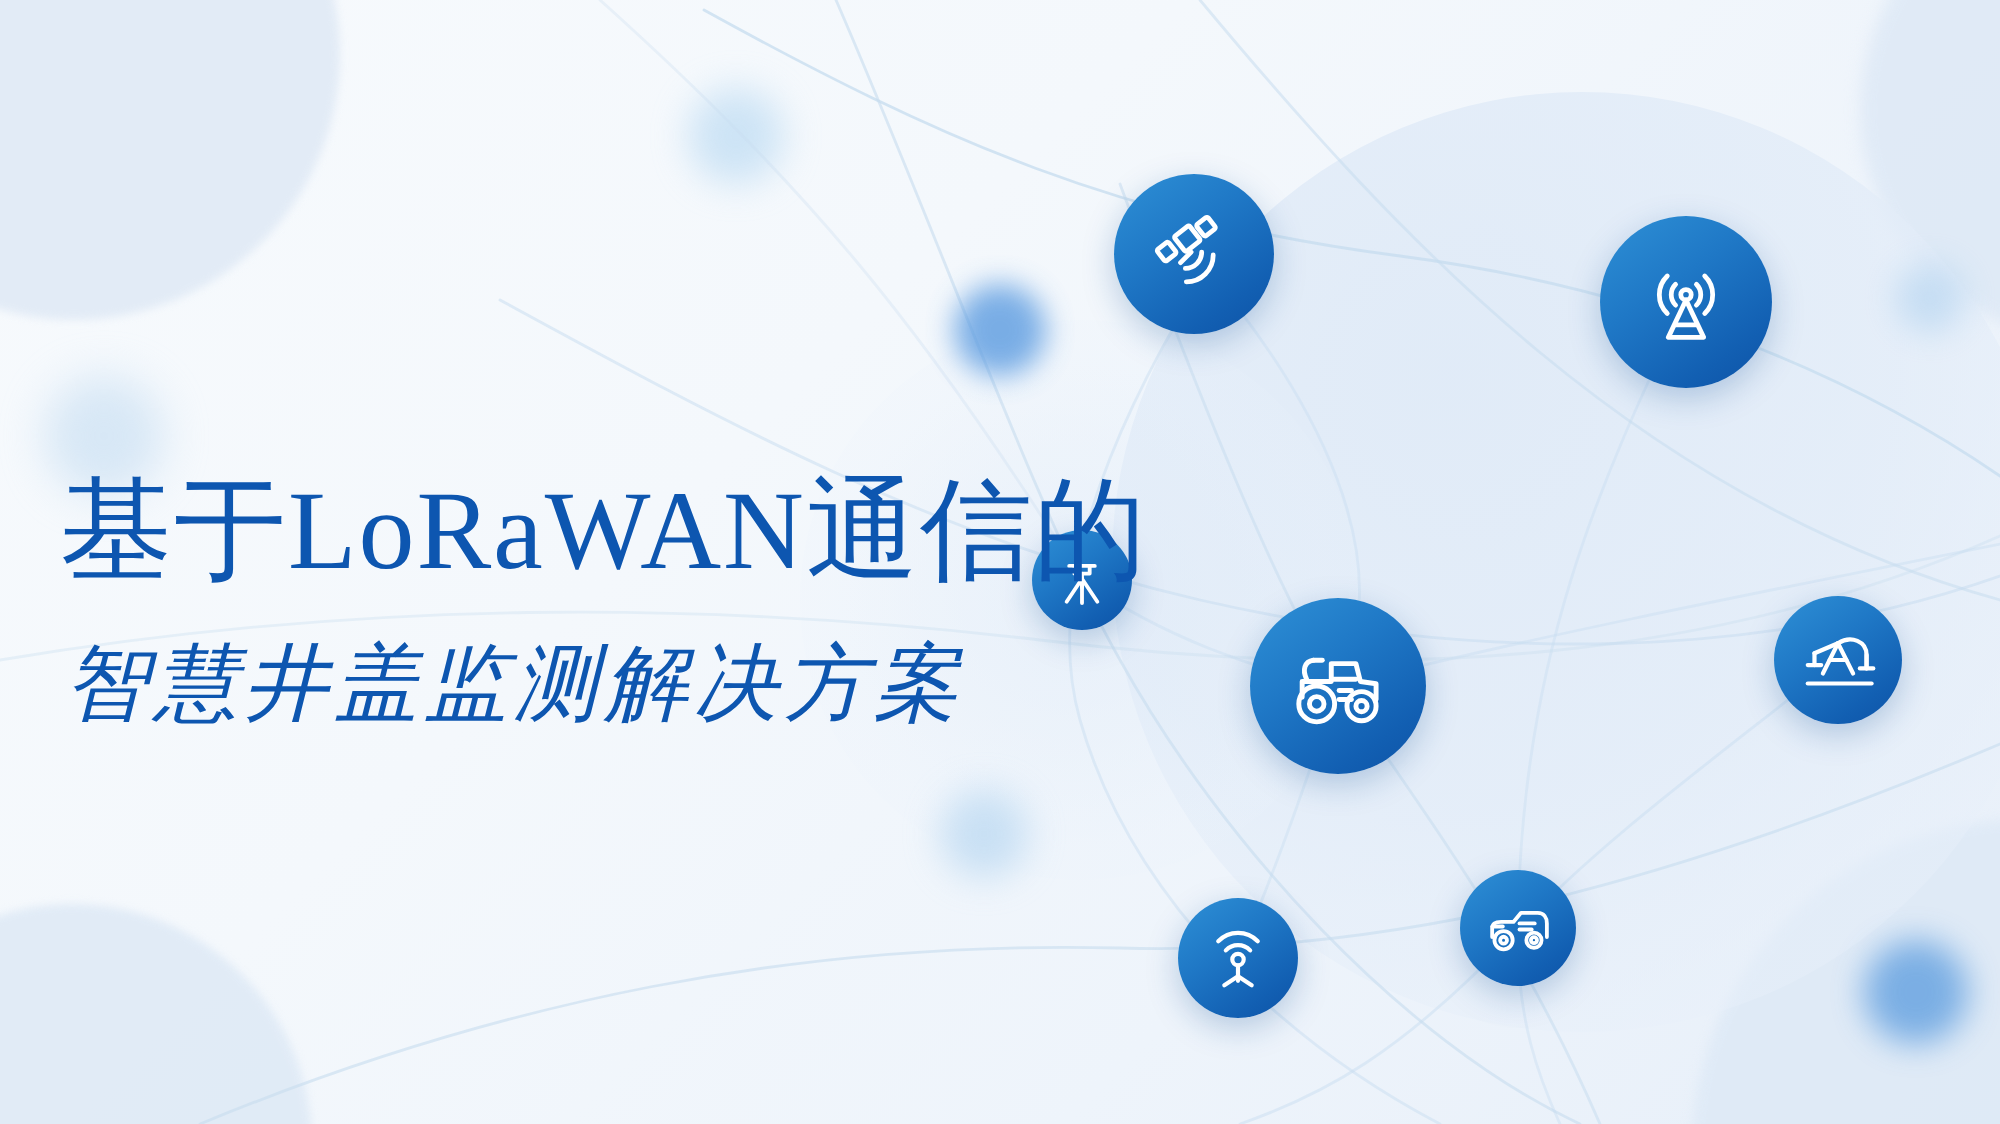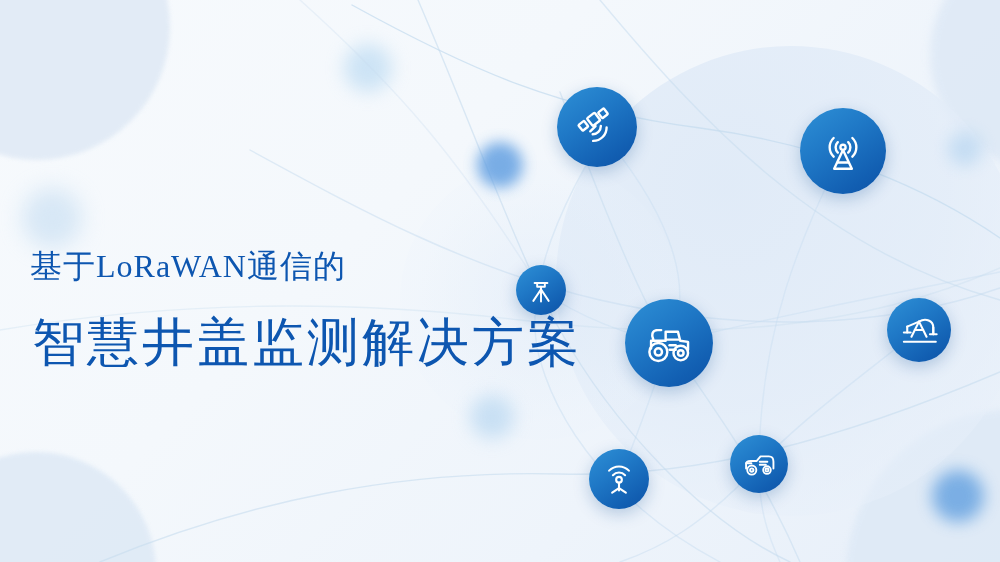--- a/index.html
+++ b/index.html
@@ -103,31 +103,32 @@
   
   .title-block {
     position: absolute;
     left: 30px;
     top: 228px;
     z-index: 12;
   }
   .title-line {
     font-family: "Liberation Serif", "DejaVu Serif", serif;
     color: #0d56b0;
-    font-size: 32px;
+    font-size: 56px;
     line-height: 76px;
     letter-spacing: 1px;
     white-space: nowrap;
     font-weight: 400;
   }
   .title-line.line2 {
     font-family: "DejaVu Sans", "Liberation Sans", sans-serif;
-    font-size: 52px;
+    font-size: 42px;
     letter-spacing: 3px;
     padding-left: 2px;
+    font-style: italic;
   }
 
   
   .node {
     position: absolute;
     border-radius: 50%;
     background: linear-gradient(145deg, #2e90d6 0%, #1f78c6 40%, #125fb2 78%, #0d52a6 100%);
     box-shadow: 0 5px 16px rgba(18, 80, 150, .26);
     display: flex;
     align-items: center;

